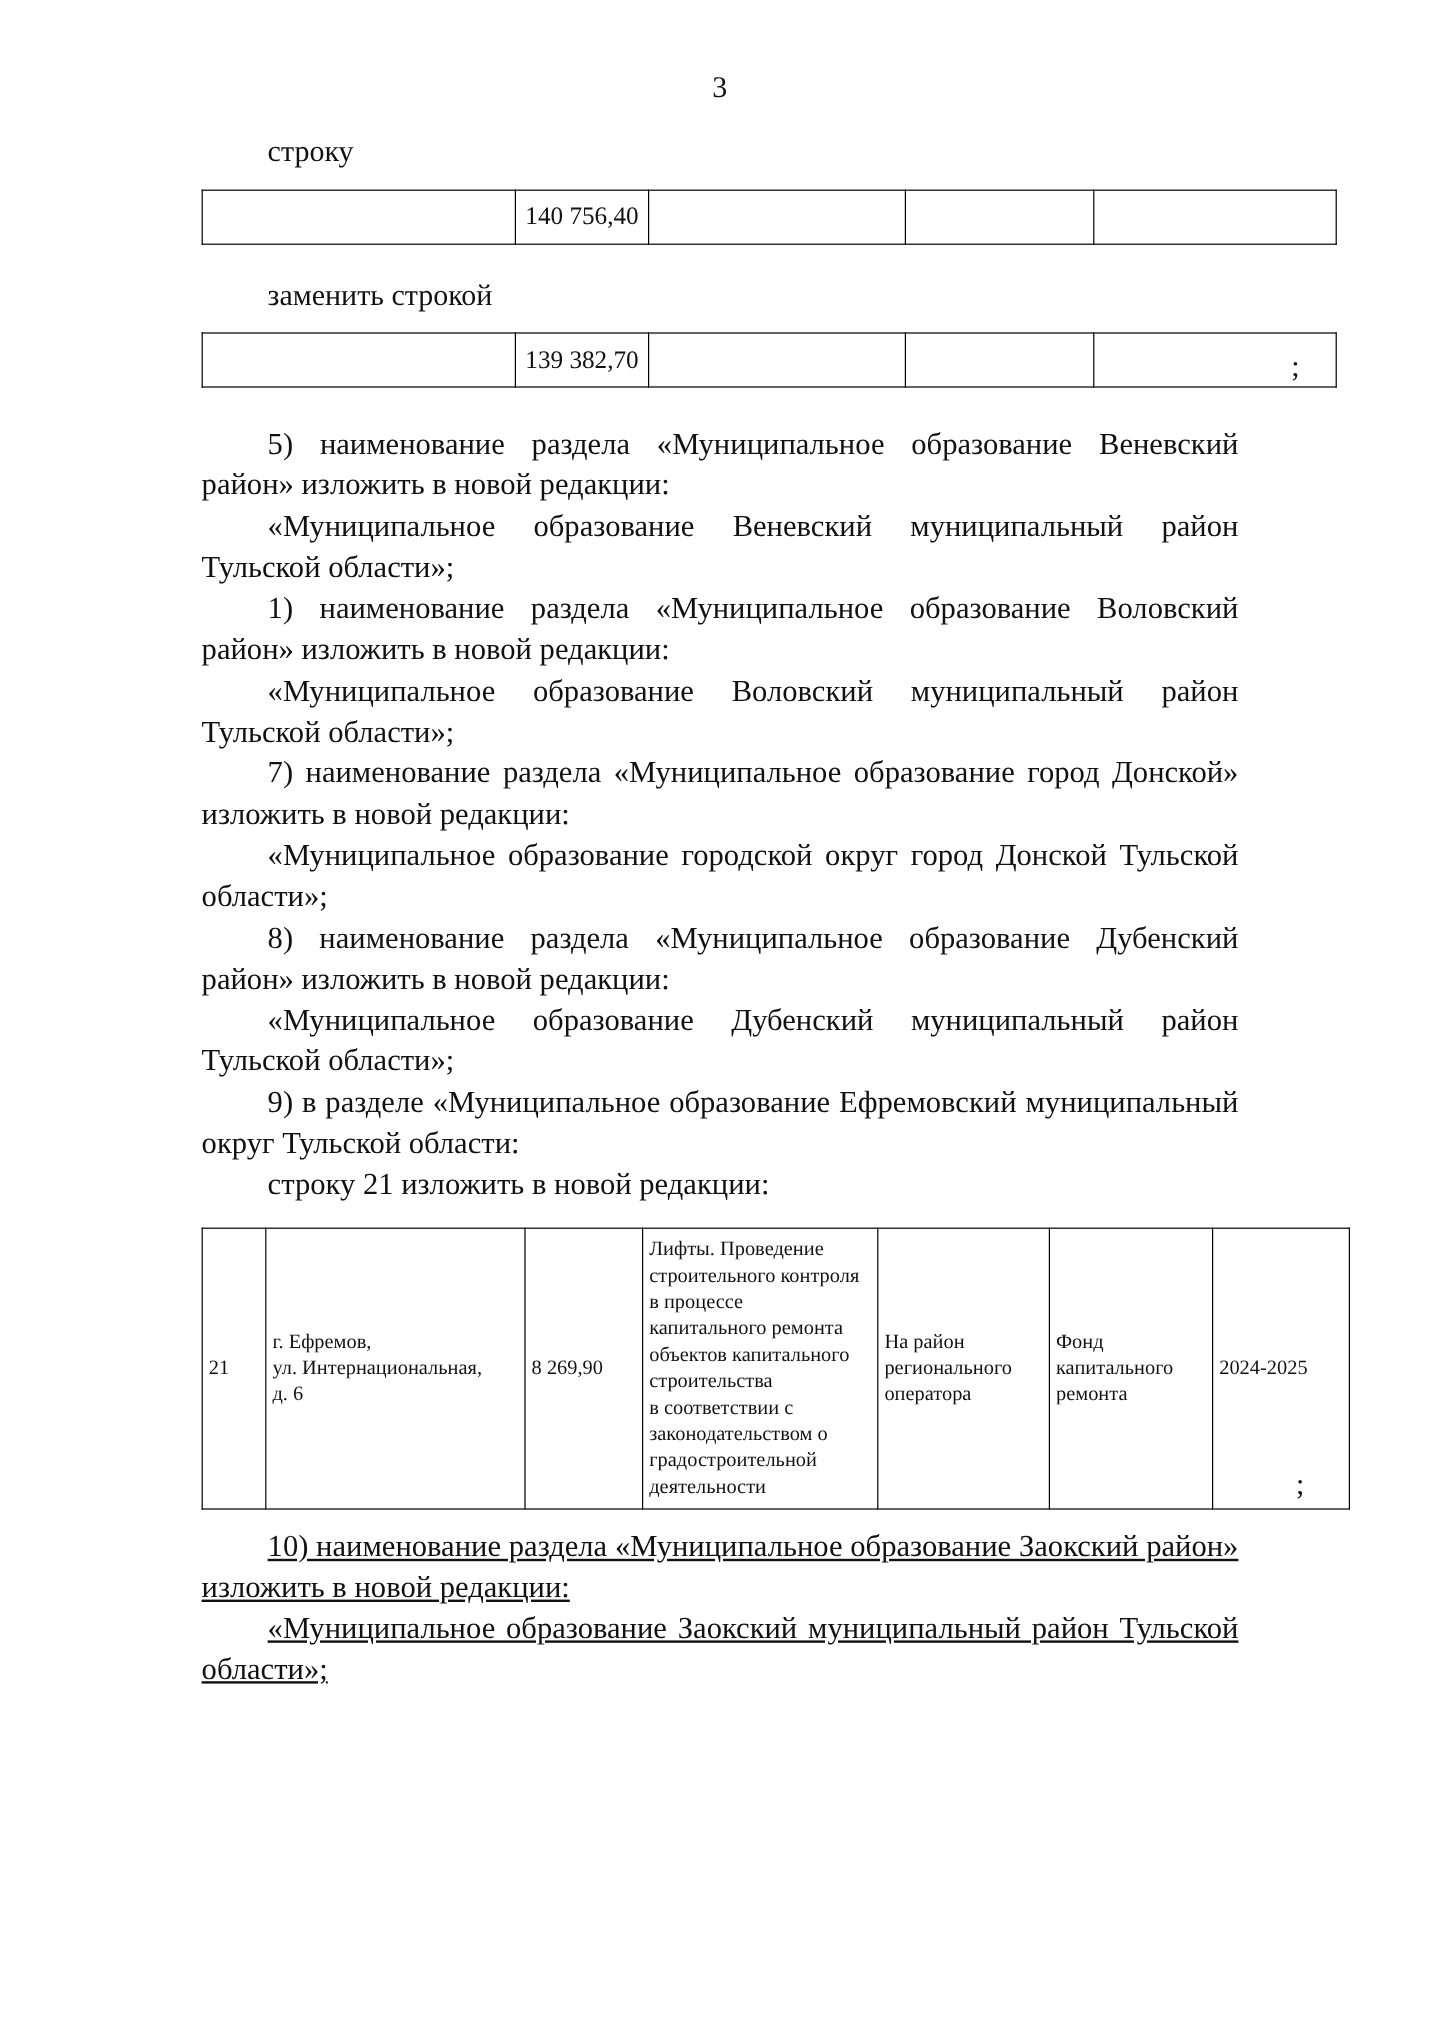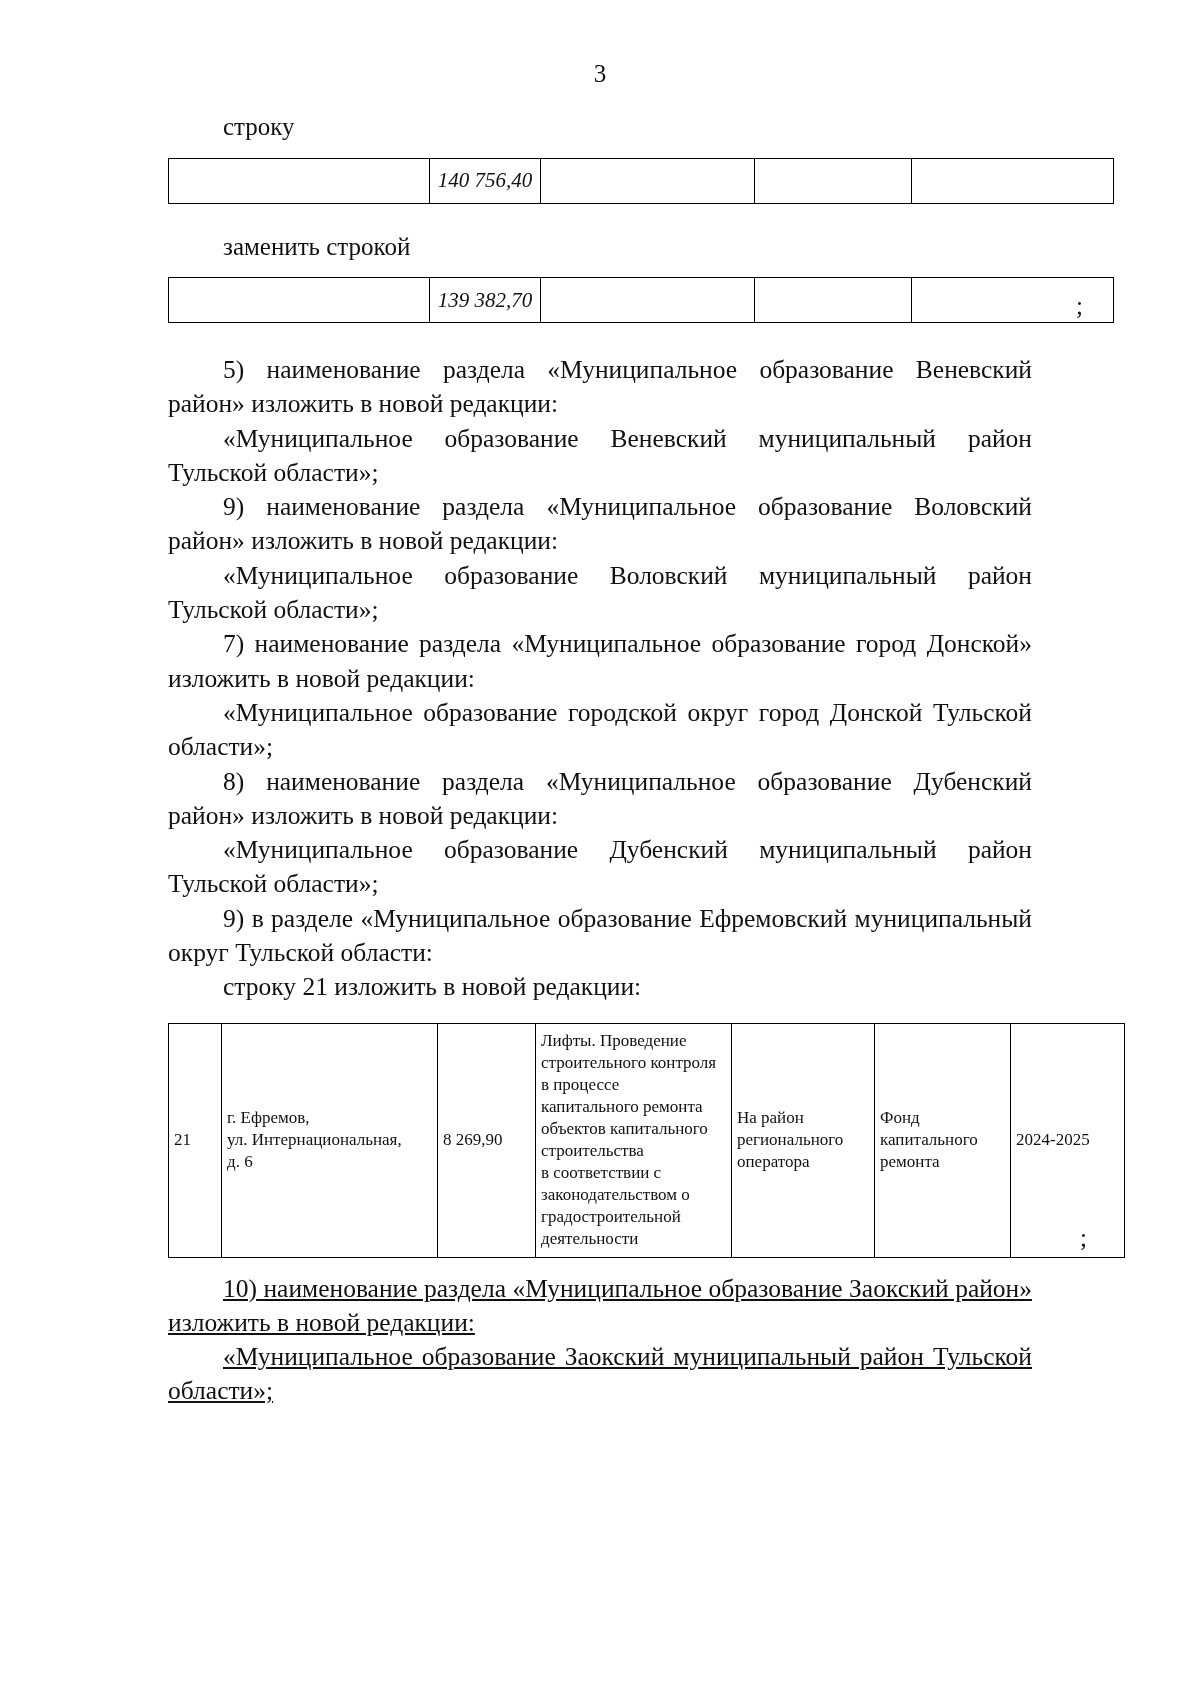--- a/index.html
+++ b/index.html
@@ -59,21 +59,20 @@
   .amount-table-wrap {
     position: relative;
     width: 900px;
     margin-left: 0;
   }
 
   table.amount-table {
     border-collapse: collapse;
     width: 900px;
     table-layout: fixed;
-    font-style: italic;
   }
   table.amount-table td {
     border: 1.6px solid #000000;
     height: 44px;
     font-size: 21px;
     text-align: center;
     vertical-align: middle;
     padding: 0 4px;
   }
   .col-a { width: 252px; }
@@ -169,21 +168,21 @@
           <td class="col-e"></td>
         </tr>
       </tbody>
         </table>
       <span class="trailing-semicolon" style="left: 908px; top: 16px;">;</span>
     </div>
 
     <div class="par-block" style="margin-top: 30px;">
       <p class="body-par just">5) наименование раздела «Муниципальное образование Веневский район» изложить в новой редакции:</p>
       <p class="body-par just">«Муниципальное образование Веневский муниципальный район Тульской области»;</p>
-      <p class="body-par just">9) наименование раздела «Муниципальное образование Воловский район» изложить в новой редакции:</p>
+      <p class="body-par just">1) наименование раздела «Муниципальное образование Воловский район» изложить в новой редакции:</p>
       <p class="body-par just">«Муниципальное образование Воловский муниципальный район Тульской области»;</p>
       <p class="body-par just">7) наименование раздела «Муниципальное образование город Донской» изложить в новой редакции:</p>
       <p class="body-par just">«Муниципальное образование городской округ город Донской Тульской области»;</p>
       <p class="body-par just">8) наименование раздела «Муниципальное образование Дубенский район» изложить в новой редакции:</p>
       <p class="body-par just">«Муниципальное образование Дубенский муниципальный район Тульской области»;</p>
       <p class="body-par just">9) в разделе «Муниципальное образование Ефремовский муниципальный округ Тульской области:</p>
       <p class="body-par just">строку 21 изложить в новой редакции:</p>
     </div>
 
     <div class="row21-wrap">

